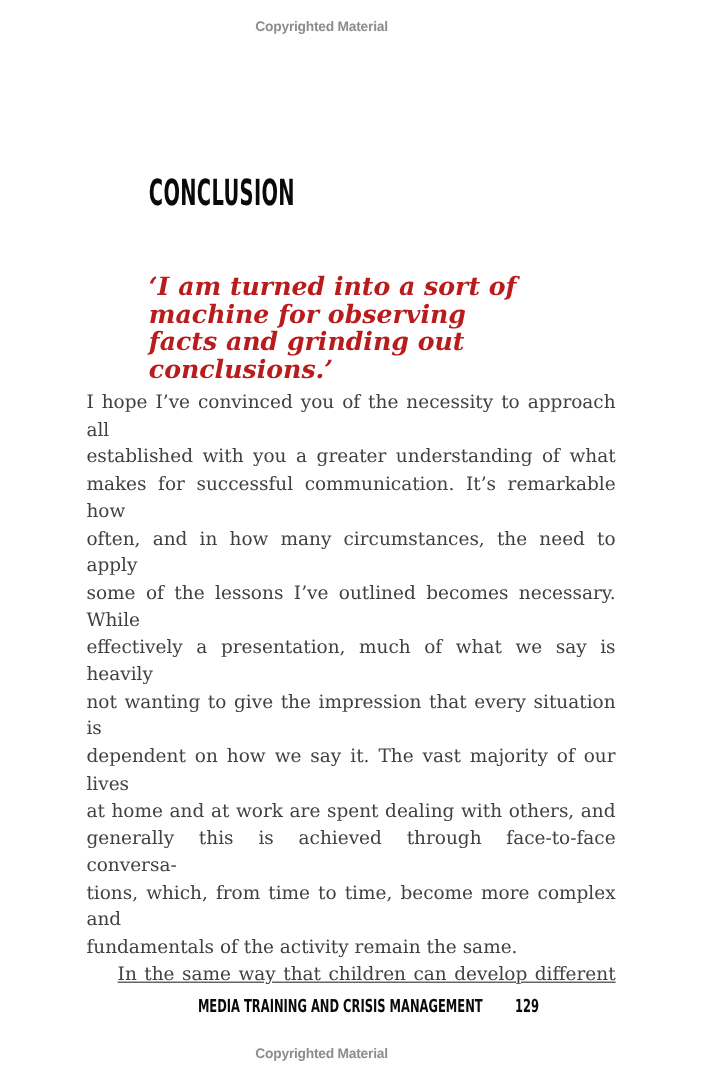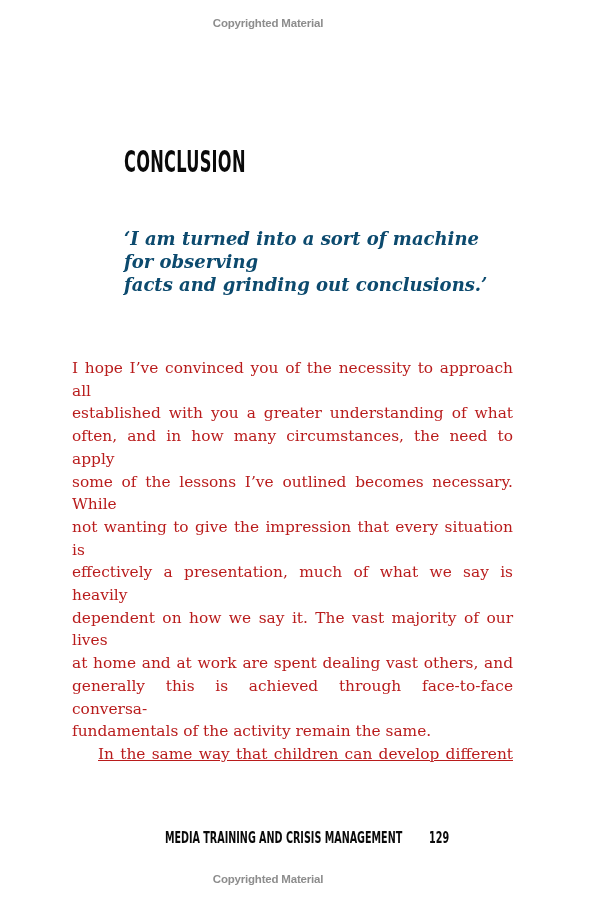--- a/index.html
+++ b/index.html
@@ -43,39 +43,39 @@
     transform: scaleX(0.54);
     transform-origin: left top;
     white-space: nowrap;
   }
 
   .quote-block {
     position: absolute;
     left: 124px;
     top: 227px;
     width: 385px;
-    color: #0c4a6e;
-    font-size: 18px;
+    color: #b91c1c;
+    font-size: 21px;
     line-height: 23px;
   }
   .quote-line {
     font-weight: bold;
     font-style: italic;
   }
   .quote-author {
     font-weight: normal;
     font-style: normal;
   }
 
   .body-text {
     position: absolute;
     left: 72px;
-    top: 357px;
+    top: 324px;
     width: 441px;
-    color: #b91c1c;
+    color: #404040;
     font-size: 15.4px;
     line-height: 22.7px;
   }
   .bline {
     text-align: justify;
     text-align-last: justify;
   }
   .bline.paraend { text-align-last: left; }
   .bline.indent { text-indent: 26px; text-decoration: underline; }
 
@@ -107,27 +107,29 @@
   <div class="quote-block">
     <div id="quote-lines">
         <div class="quote-line">‘I am turned into a sort of machine for observing</div>
         <div class="quote-line">facts and grinding out conclusions.’</div>
       </div>
   </div>
 
   <div class="body-text" id="body-text">
       <div class="bline">I hope I’ve convinced you of the necessity to approach all</div>
       <div class="bline">established with you a greater understanding of what</div>
+      <div class="bline">makes for successful communication. It’s remarkable how</div>
       <div class="bline">often, and in how many circumstances, the need to apply</div>
       <div class="bline">some of the lessons I’ve outlined becomes necessary. While</div>
+      <div class="bline">effectively a presentation, much of what we say is heavily</div>
       <div class="bline">not wanting to give the impression that every situation is</div>
-      <div class="bline">effectively a presentation, much of what we say is heavily</div>
       <div class="bline">dependent on how we say it. The vast majority of our lives</div>
-      <div class="bline">at home and at work are spent dealing vast others, and</div>
+      <div class="bline">at home and at work are spent dealing with others, and</div>
       <div class="bline">generally this is achieved through face-to-face conversa-</div>
+      <div class="bline">tions, which, from time to time, become more complex and</div>
       <div class="bline paraend">fundamentals of the activity remain the same.</div>
       <div class="bline indent">In the same way that children can develop different</div>
     </div>
 
   <div class="footer">
     <span>MEDIA TRAINING AND CRISIS MANAGEMENT</span>
     <span>129</span>
   </div>
 
   <div class="copyright bottom">Copyrighted Material</div>

